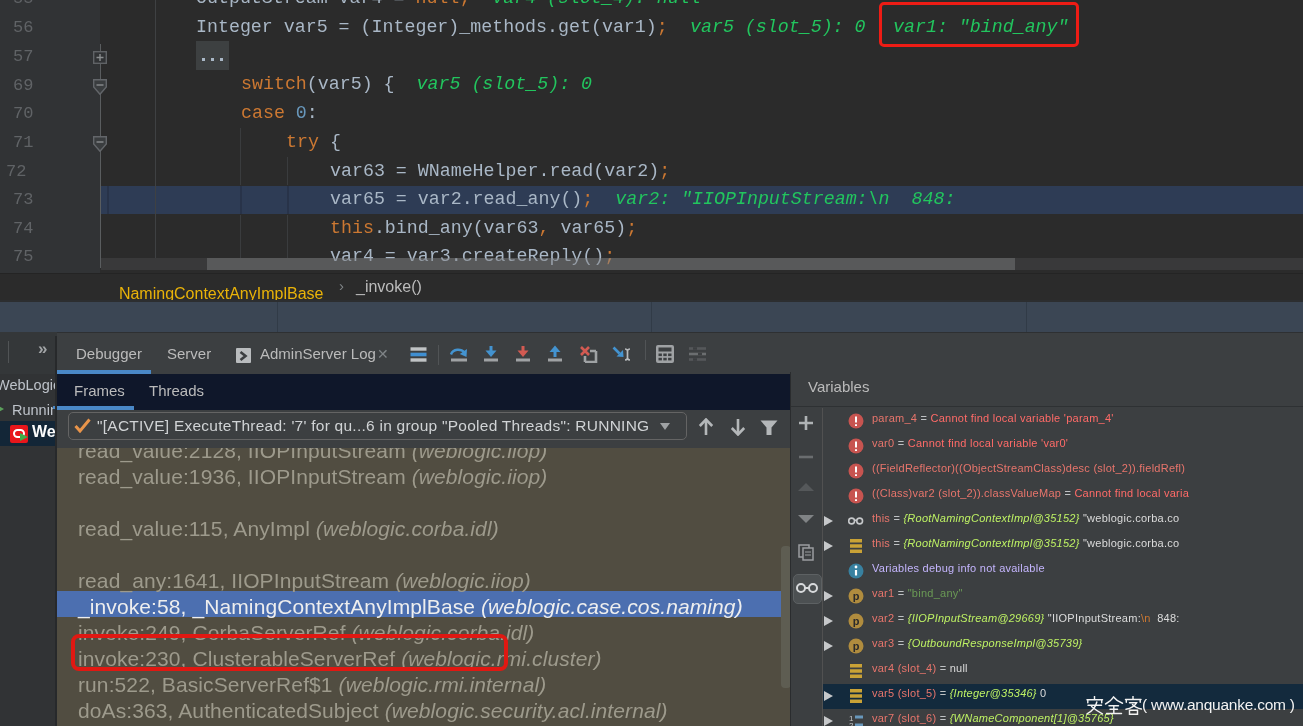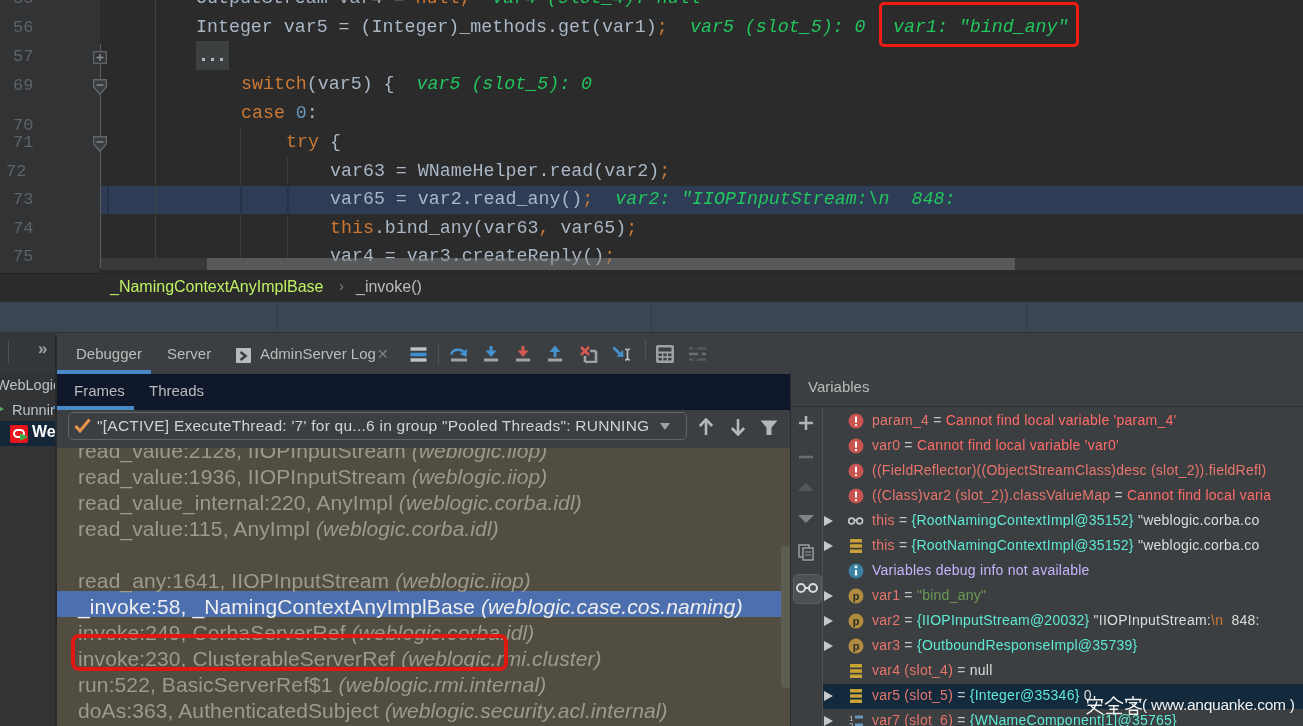--- a/index.html
+++ b/index.html
@@ -7,24 +7,24 @@
         font-family:"Liberation Sans",sans-serif;}
   .abs{position:absolute;}
   .code{font-family:"Liberation Mono",monospace;font-size:18.3px;white-space:pre;color:#a9b7c6;line-height:28.7px;}
   .kw{color:#cc7832;}
   .num{color:#6897bb;}
   .hint{color:#22c55e;font-style:italic;}
   .lnum{font-family:"Liberation Mono",monospace;font-size:17px;color:#606366;}
   .ui{font-size:15px;color:#bbbbbb;}
   .frow{position:absolute;left:21px;font-size:21px;letter-spacing:0.1px;color:#9d9a8c;white-space:pre;}
   .frow .pkg{font-style:italic;}
-  .vrow{position:absolute;left:49px;font-size:14px;letter-spacing:0.25px;white-space:pre;color:#bfc2c4;}
+  .vrow{position:absolute;left:49px;font-size:11px;letter-spacing:0.25px;white-space:pre;color:#bfc2c4;}
   .vname{color:#e8756c;}
   .verr{color:#ff6b68;}
-  .vgray{color:#5eead4;}
+  .vgray{color:#bef264;font-style:italic;}
   .vwhite{color:#dcdcdc;}
   .vgreen{color:#6a9955;}
   .varrow{position:absolute;left:1px;width:0;height:0;border-left:9px solid #c6c8ca;border-top:5.5px solid transparent;border-bottom:5.5px solid transparent;}
   .vicon{position:absolute;left:25px;width:16px;height:16px;}
 </style>
 </head>
 <body>
 <div id="page">
 
   <div class="abs" id="editor" style="left:0;top:0;width:1303px;height:273px;background:#2b2b2b;overflow:hidden;">
@@ -41,21 +41,21 @@
     <div class="abs" style="left:287px;top:214.5px;width:1px;height:43px;background:#3a3c3e;"></div>
 
     <div class="abs" style="left:0;top:0;width:100px;height:273px;background:#313335;"></div>
     <div class="abs" style="left:154.5px;top:0;width:1px;height:258px;background:#3f4143;"></div>
     <div class="abs" style="left:99.5px;top:44px;width:1.5px;height:224px;background:#5a5d5f;"></div>
     <div id="gutternums">
       <span class="abs lnum" style="left:13px;top:-11px;">55</span>
       <span class="abs lnum" style="left:13px;top:17.5px;">56</span>
       <span class="abs lnum" style="left:13px;top:46.5px;">57</span>
       <span class="abs lnum" style="left:13px;top:75.5px;">69</span>
-      <span class="abs lnum" style="left:13px;top:104px;margin-top:12px;">70</span>
+      <span class="abs lnum" style="left:13px;top:104px;">70</span>
       <span class="abs lnum" style="left:13px;top:132.5px;">71</span>
       <span class="abs lnum" style="left:6px;top:161.5px;">72</span>
       <span class="abs lnum" style="left:13px;top:190px;">73</span>
       <span class="abs lnum" style="left:13px;top:218.5px;">74</span>
       <span class="abs lnum" style="left:13px;top:247px;">75</span>
     </div>
 
     <svg class="abs" style="left:92.5px;top:51px;" width="14" height="13" viewBox="0 0 14 13">
       <rect x="0.7" y="0.7" width="12.6" height="11.6" fill="#313335" stroke="#606366" stroke-width="1.4"></rect>
       <path d="M3.5 6.5 H10.5 M7 3 V10" stroke="#8a8d8f" stroke-width="1.4"></path>
@@ -87,21 +87,21 @@
       <div class="abs code" style="left:330px;top:242.35px;">var4 = var3.createReply()<span class="kw">;</span></div>
     </div>
 
     <div class="abs" style="left:879px;top:2px;width:194px;height:39px;border:3.5px solid #ee1c15;border-radius:5px;"></div>
 
     <div class="abs" style="left:101px;top:258px;width:1202px;height:12px;background:rgba(130,133,135,0.16);"></div>
     <div class="abs" style="left:207px;top:258px;width:808px;height:12px;background:rgba(130,133,135,0.42);"></div>
   </div>
 
   <div class="abs" style="left:0;top:273px;width:1303px;height:27px;background:#2b2b2b;border-top:1px solid #242424;">
-    <span class="abs ui" style="left:110px;top:4px;color:#bef264;font-size:16px;">_NamingContextAnyImplBase</span>
+    <span class="abs ui" style="left:110px;top:11px;color:#eab308;font-size:16px;">_NamingContextAnyImplBase</span>
     <span class="abs" style="left:339px;top:3px;color:#7f8487;font-size:15px;">›</span>
     <span class="abs ui" style="left:356px;top:4px;color:#bbbbbb;font-size:16px;">_invoke()</span>
   </div>
 
   <div class="abs" style="left:0;top:300px;width:1303px;height:31.5px;background:#2c2e30;">
     <div class="abs" style="left:0;top:2px;width:1303px;height:29.5px;background:#3b4654;"></div>
     <div class="abs" style="left:277px;top:2px;width:1px;height:29.5px;background:#313b47;"></div>
     <div class="abs" style="left:651px;top:2px;width:1px;height:29.5px;background:#313b47;"></div>
     <div class="abs" style="left:1026px;top:2px;width:1px;height:29.5px;background:#313b47;"></div>
   </div>
@@ -203,21 +203,20 @@
     </svg>
     <svg class="abs" style="left:703px;top:9px;" width="18" height="17" viewBox="0 0 18 17">
       <path d="M0.5 1.5 H17.5 L11.5 8.5 V16 H6.5 V8.5 Z" fill="#b4b7b9"></path>
     </svg>
   </div>
 
   <div class="abs" id="frameslist" style="left:57px;top:448px;width:733px;height:278px;background:#514d41;overflow:hidden;">
     <div class="abs" style="left:0;top:143px;width:733px;height:26px;background:#4c6fb0;"></div>
     <div class="frow" style="top:-9px;">read_value:2128, IIOPInputStream <span class="pkg">(weblogic.iiop)</span></div>
     <div class="frow" style="top:17px;">read_value:1936, IIOPInputStream <span class="pkg">(weblogic.iiop)</span></div>
-    <div class="frow" style="top:43px;">read_value_internal:220, AnyImpl <span class="pkg">(weblogic.corba.idl)</span></div>
     <div class="frow" style="top:69px;">read_value:115, AnyImpl <span class="pkg">(weblogic.corba.idl)</span></div>
     <div class="frow" style="top:121px;">read_any:1641, IIOPInputStream <span class="pkg">(weblogic.iiop)</span></div>
     <div class="frow" style="top:147px;color:#eeeeee;">_invoke:58, _NamingContextAnyImplBase <span class="pkg">(weblogic.case.cos.naming)</span></div>
     <div class="frow" style="top:173px;">invoke:249, CorbaServerRef <span class="pkg">(weblogic.corba.idl)</span></div>
     <div class="frow" style="top:199px;">invoke:230, ClusterableServerRef <span class="pkg">(weblogic.rmi.cluster)</span></div>
     <div class="frow" style="top:225px;">run:522, BasicServerRef$1 <span class="pkg">(weblogic.rmi.internal)</span></div>
     <div class="frow" style="top:251px;">doAs:363, AuthenticatedSubject <span class="pkg">(weblogic.security.acl.internal)</span></div>
     <div class="abs" style="left:14px;top:186px;width:429px;height:29px;border:4px solid #e01812;border-radius:8px;"></div>
     <div class="abs" style="left:724px;top:98px;width:10px;height:142px;background:#5e5d52;border-radius:4px;"></div>
   </div>
@@ -310,21 +309,21 @@
     <svg class="vicon" style="top:180px;" viewBox="0 0 16 16">
         <circle cx="8" cy="8" r="7.5" fill="#b08c3e"></circle>
         <text x="8" y="12" font-size="11" font-family="Liberation Sans" font-weight="bold" fill="#2b2b2b" text-anchor="middle">p</text>
       </svg>
     <div class="vrow" style="top:179px;"><span class="vname">var1</span> = <span class="vgreen">"bind_any"</span></div>
     <div class="varrow" style="top:207.5px;"></div>
     <svg class="vicon" style="top:205px;" viewBox="0 0 16 16">
         <circle cx="8" cy="8" r="7.5" fill="#b08c3e"></circle>
         <text x="8" y="12" font-size="11" font-family="Liberation Sans" font-weight="bold" fill="#2b2b2b" text-anchor="middle">p</text>
       </svg>
-    <div class="vrow" style="top:204px;"><span class="vname">var2</span> = <span class="vgray">{IIOPInputStream@20032}</span> <span class="vwhite">"IIOPInputStream:</span><span class="kw">\n</span><span class="vwhite">  848:</span></div>
+    <div class="vrow" style="top:204px;"><span class="vname">var2</span> = <span class="vgray">{IIOPInputStream@29669}</span> <span class="vwhite">"IIOPInputStream:</span><span class="kw">\n</span><span class="vwhite">  848:</span></div>
     <div class="varrow" style="top:232.5px;"></div>
     <svg class="vicon" style="top:230px;" viewBox="0 0 16 16">
         <circle cx="8" cy="8" r="7.5" fill="#b08c3e"></circle>
         <text x="8" y="12" font-size="11" font-family="Liberation Sans" font-weight="bold" fill="#2b2b2b" text-anchor="middle">p</text>
       </svg>
     <div class="vrow" style="top:229px;"><span class="vname">var3</span> = <span class="vgray">{OutboundResponseImpl@35739}</span></div>
     <svg class="vicon" style="top:255px;" viewBox="0 0 16 16">
         <path d="M2 2.8 H14 M2 8 H14 M2 13.2 H14" stroke="#c9a236" stroke-width="3.6"></path>
       </svg>
     <div class="vrow" style="top:254px;"><span class="vname">var4 (slot_4)</span> = <span class="vwhite">null</span></div>

